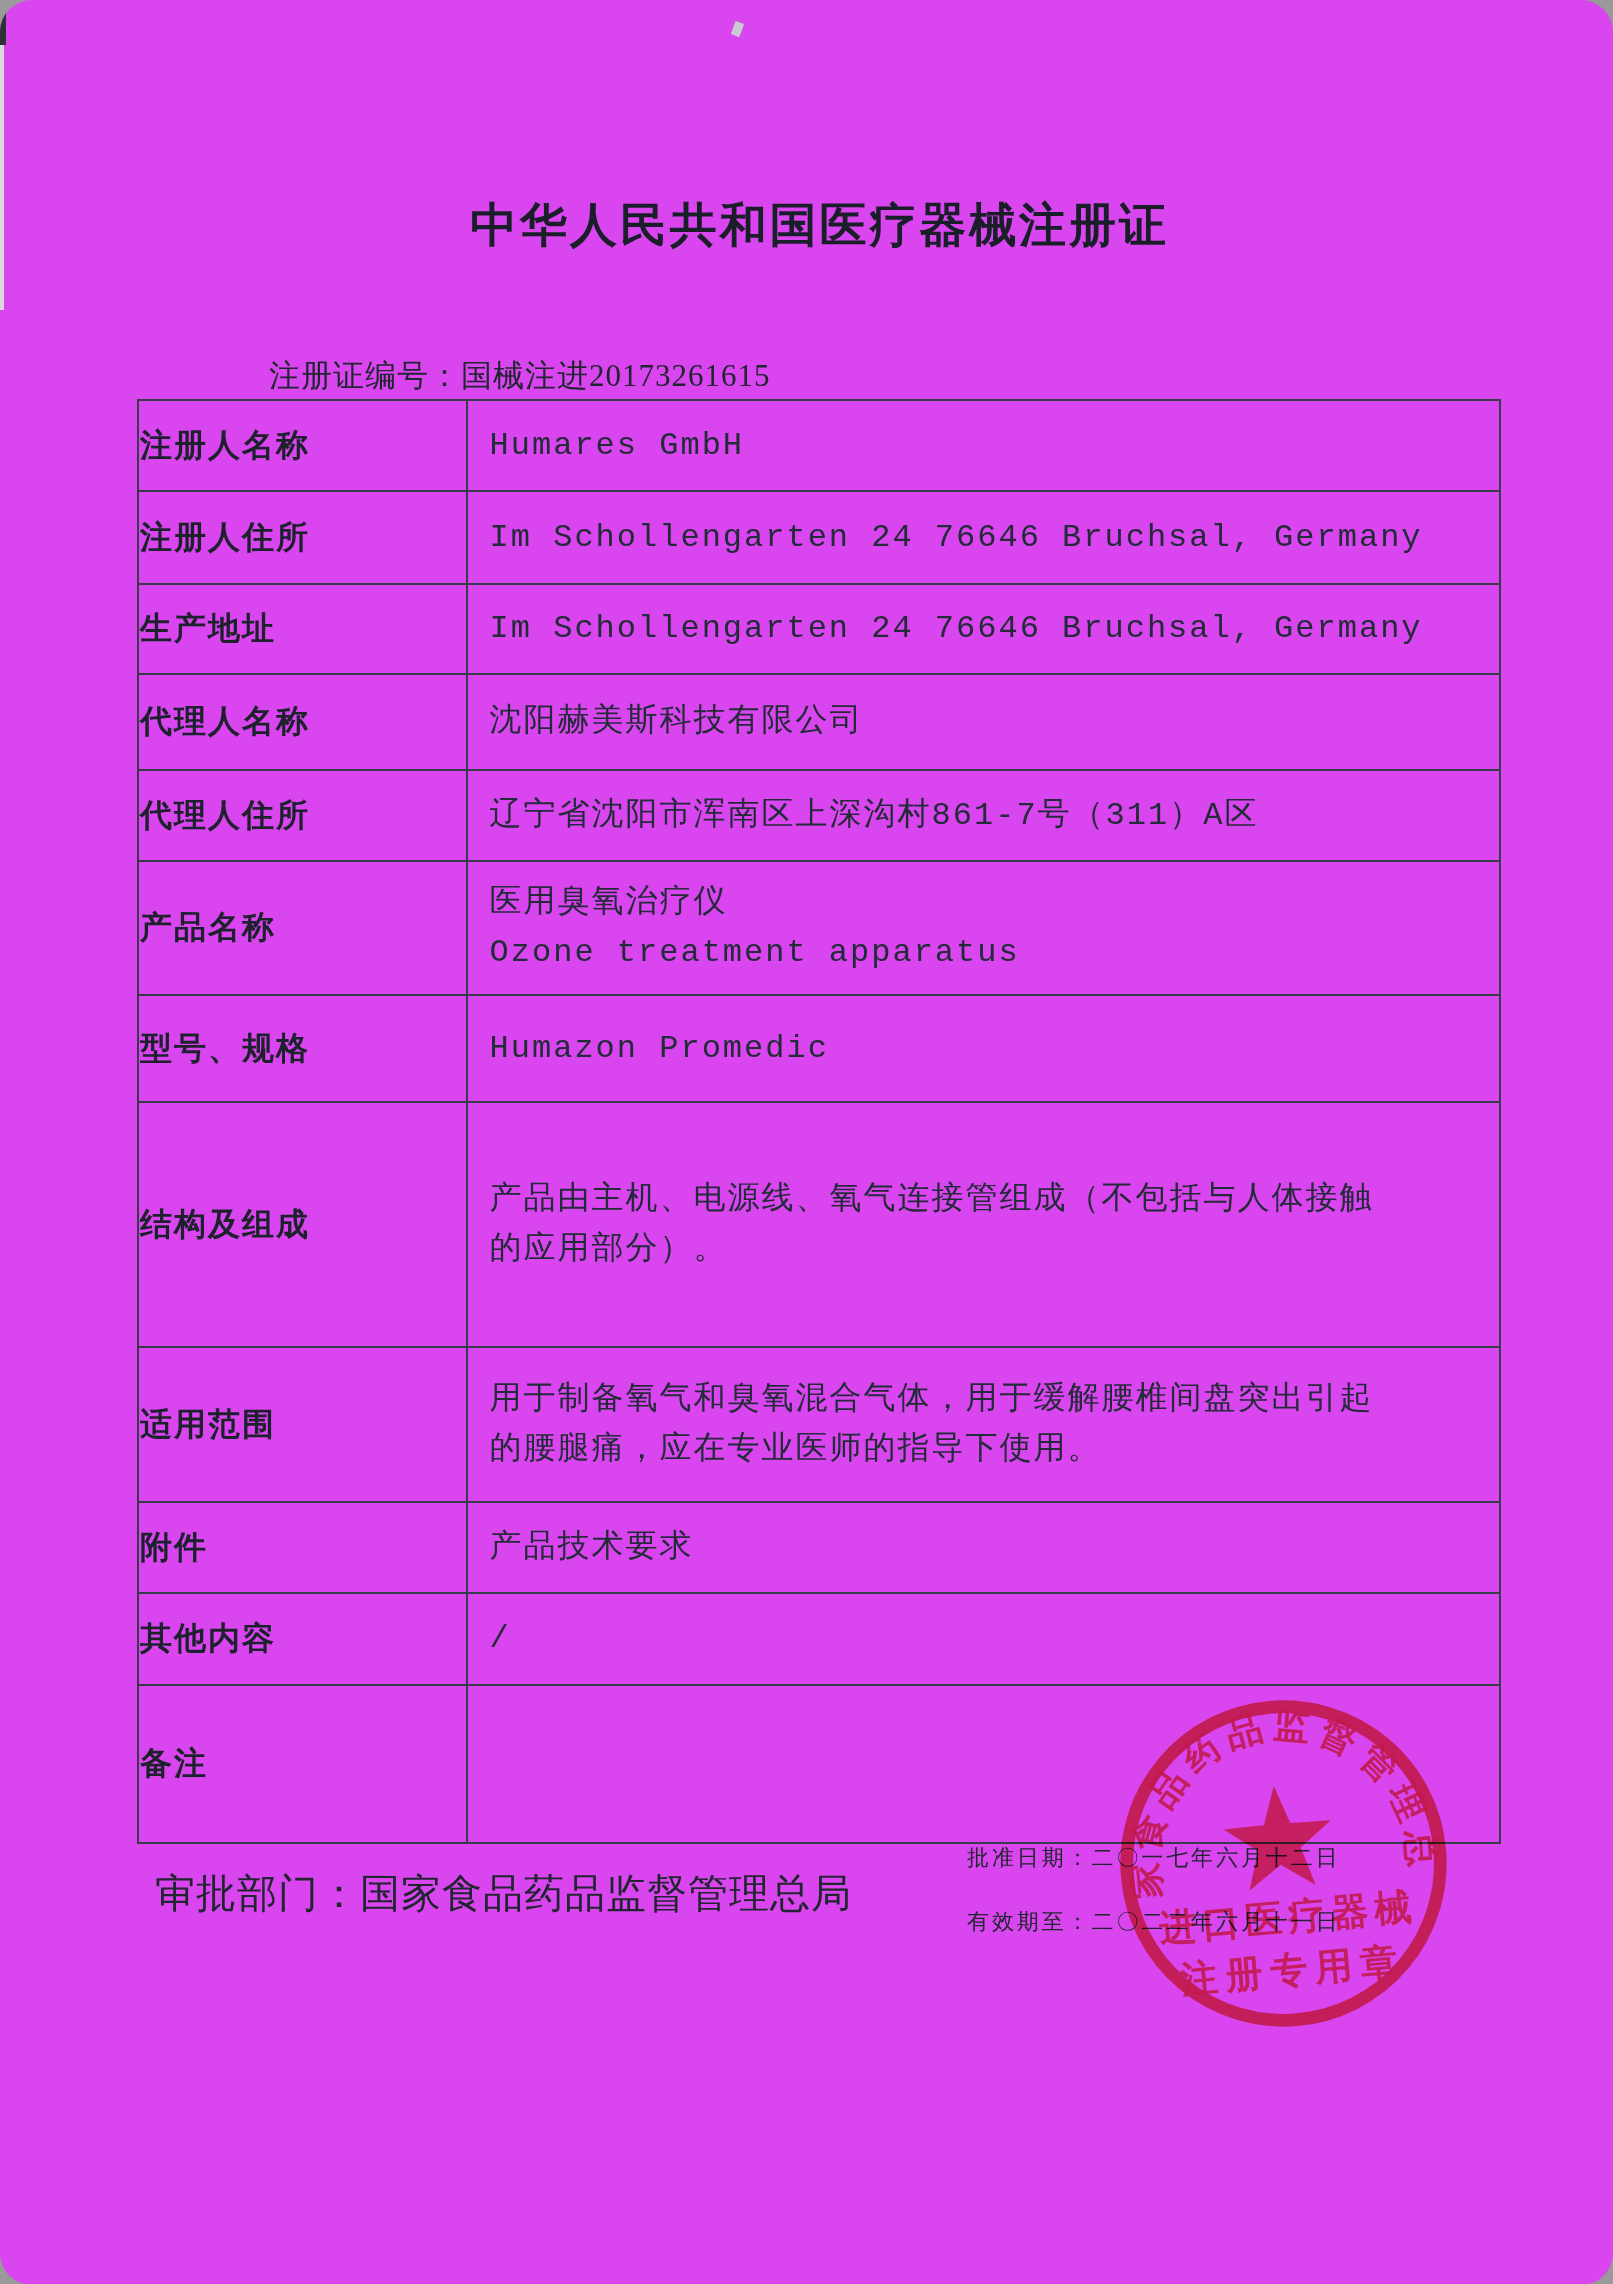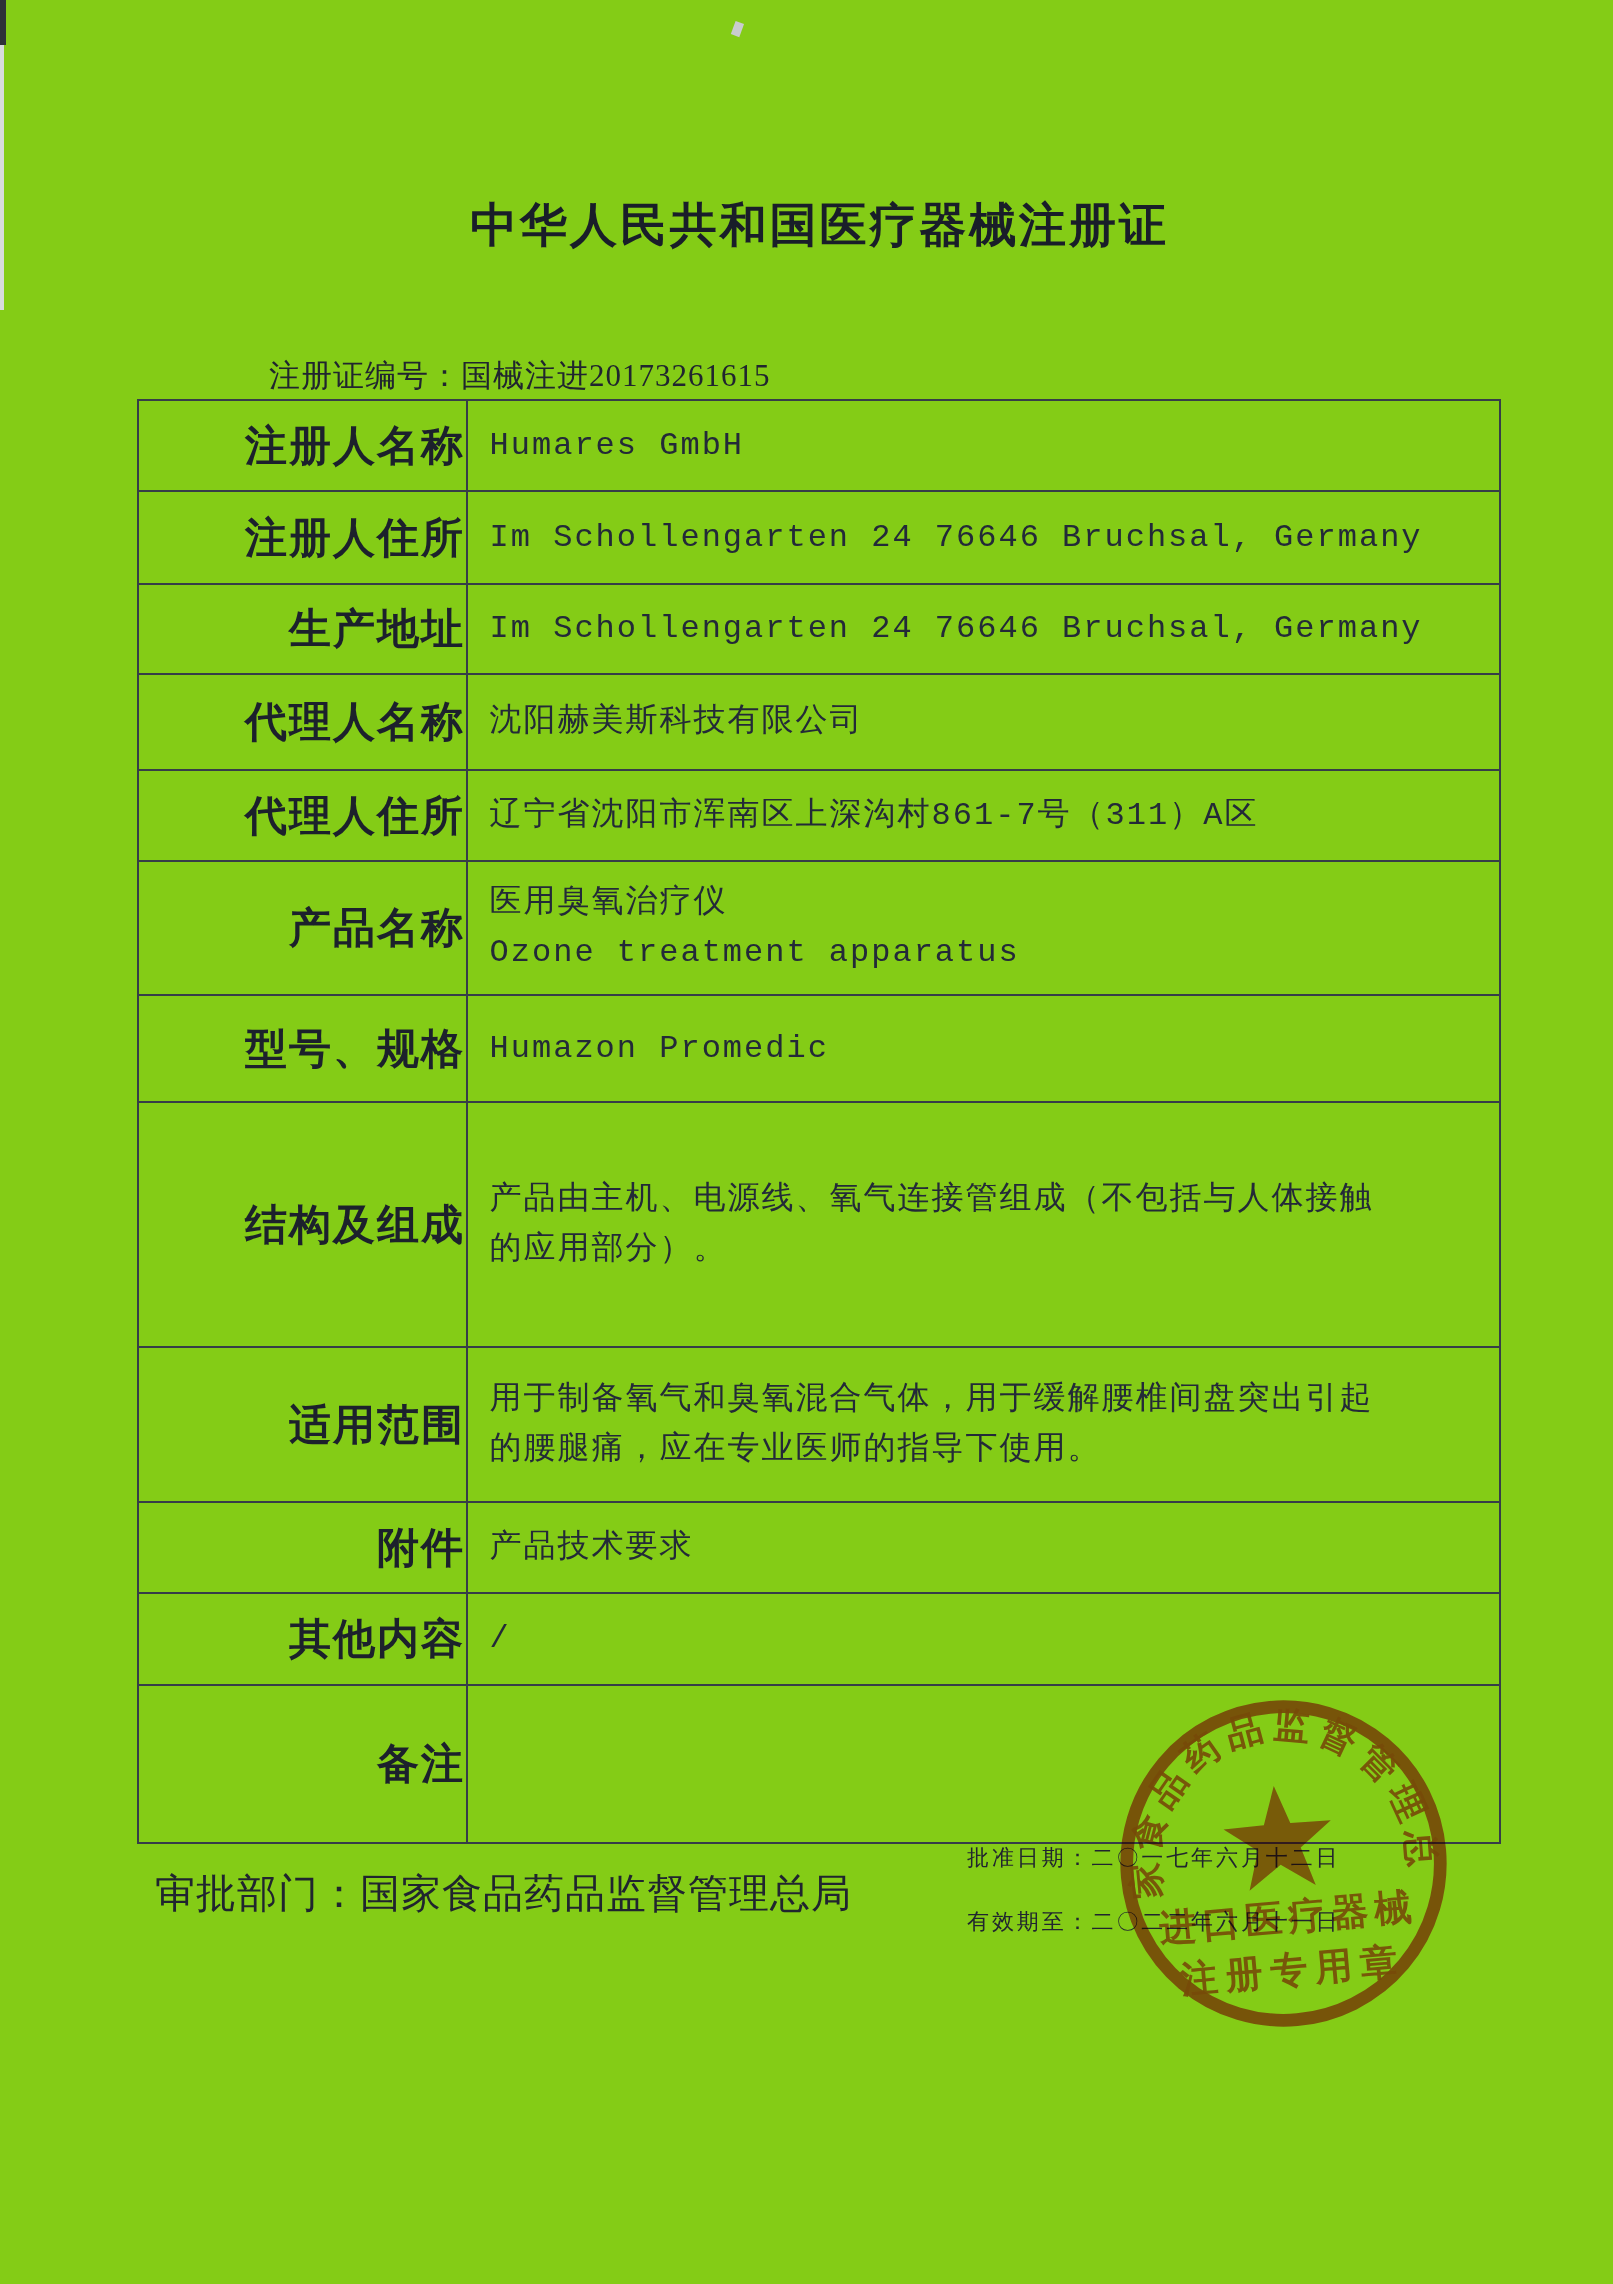--- a/index.html
+++ b/index.html
@@ -1,22 +1,23 @@
 <!DOCTYPE html>
 <html><head>
 <meta charset="utf-8">
 <style>
   html,body{margin:0;padding:0;background:#9a9a9a;}
   .page{
     position:relative;
     width:1613px;height:2285px;
-    background:#84cc16;
+    background:#d946ef;
     overflow:hidden;
     font-family:"Liberation Serif","DejaVu Serif",serif;
     color:#20252f;
+    border-radius:32px;
   }
   
   .edge-strip-dark{position:absolute;left:0;top:0;width:5.9px;height:45px;background:#2e3238;}
   .edge-strip-light{position:absolute;left:0;top:45px;width:3.9px;height:265px;background:#d8dbdc;}
   .top-mark{position:absolute;left:733px;top:21.6px;width:8.8px;height:13.7px;background:#c9ccce;transform:rotate(20deg);}
 
   .title{
     position:absolute;left:0;top:194px;width:1639px;
     margin:0;text-align:center;
     font-family:"DejaVu Sans","Liberation Sans",sans-serif;
@@ -28,23 +29,23 @@
     white-space:nowrap;
   }
   table.cert-table{
     position:absolute;left:137px;top:399px;width:1364px;
     border-collapse:collapse;table-layout:fixed;
   }
   table.cert-table,
   table.cert-table td{border:2.9px solid #363d48;}
   table.cert-table td{vertical-align:middle;}
   td.label-cell{
-    width:325px;text-align:right;
+    width:325px;text-align:left;
     font-family:"DejaVu Sans","Liberation Sans",sans-serif;
-    font-weight:bold;font-size:42px;letter-spacing:2px;color:#1c212c;
+    font-weight:bold;font-size:32px;letter-spacing:2px;color:#1c212c;
     border-right-width:2px;
   }
   td.value-cell{
     padding-left:21.6px;padding-right:13.7px;
     font-family:"Liberation Mono","DejaVu Sans Mono",monospace;
     font-size:32px;letter-spacing:2px;line-height:1.55;color:#232a38;
     white-space:pre-line;text-align:left;
   }
   tr.r1{height:91px}  tr.r2{height:93px}  tr.r3{height:90px}
   tr.r4{height:96px}  tr.r5{height:91px}  tr.r6{height:134px}

